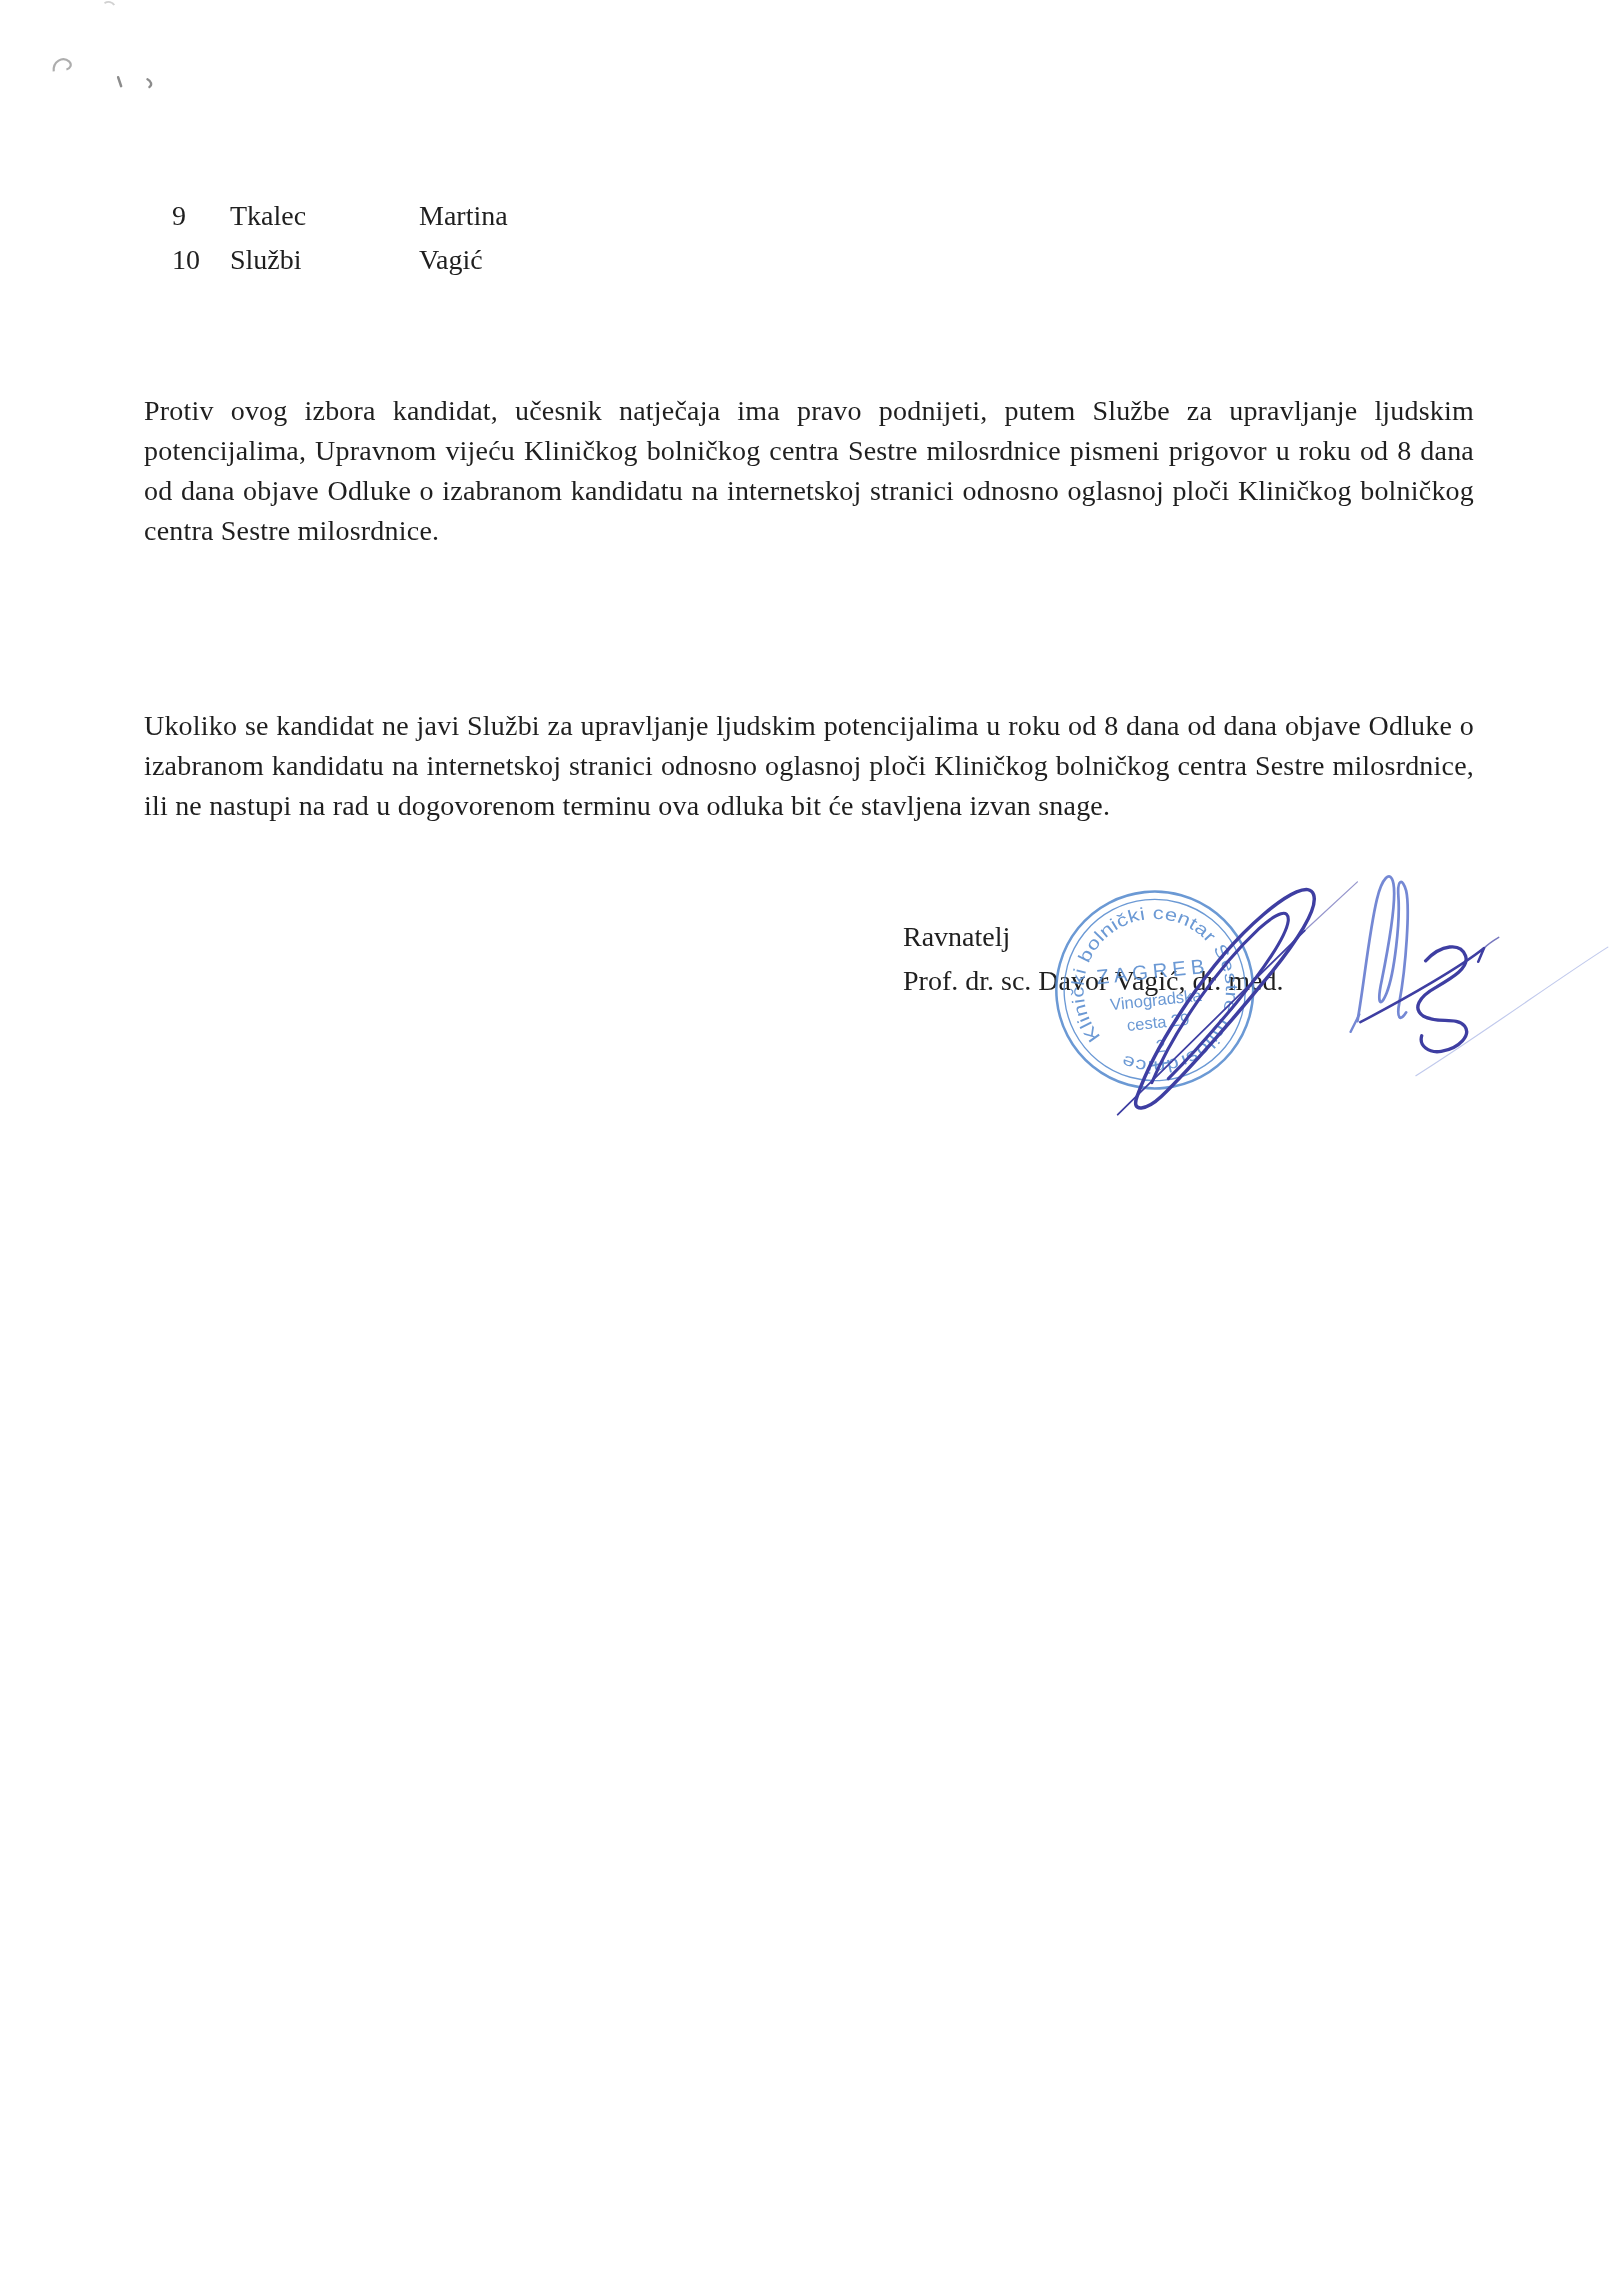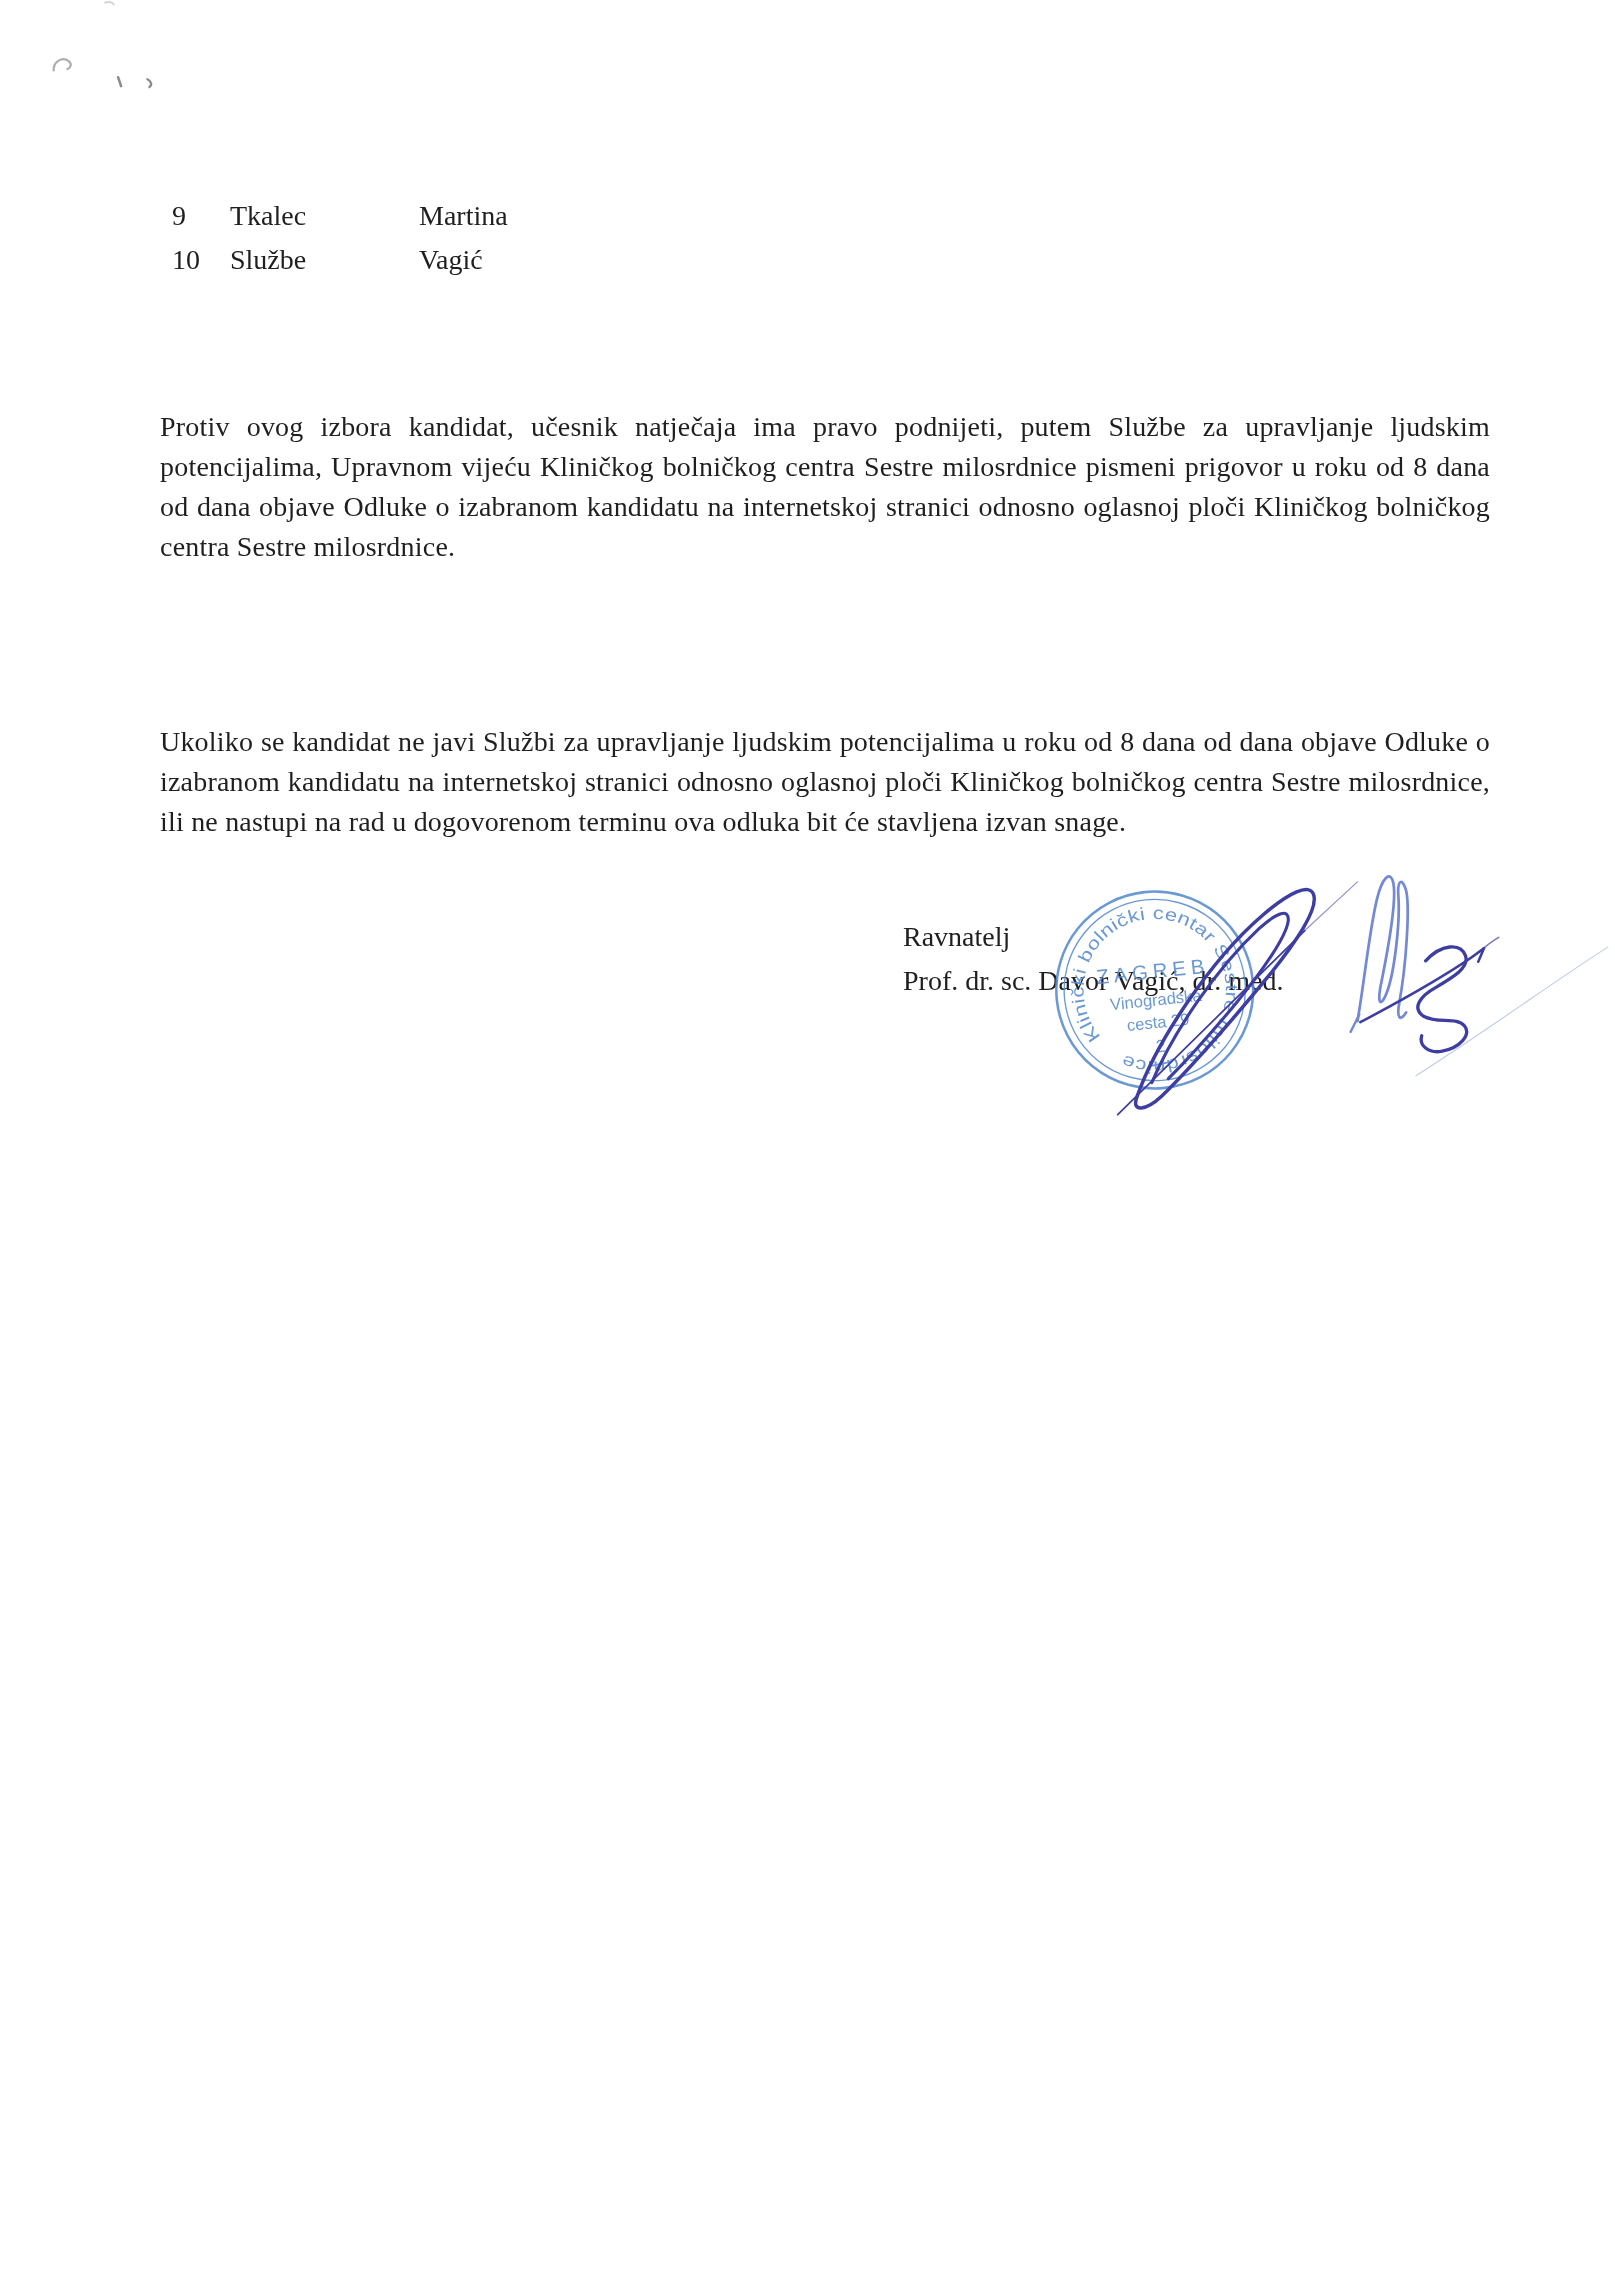--- a/index.html
+++ b/index.html
@@ -13,21 +13,21 @@
   }
   .cand-list{
     position:absolute;left:172px;top:194px;
     font-size:28px;line-height:44px;
   }
   .cand-row{display:flex;}
   .cand-num{width:58px;}
   .cand-sur{width:189px;}
   .body-par{
     position:absolute;left:144px;width:1330px;
-    margin:16px;
+    margin:0;
     font-size:28px;line-height:40px;
     text-align:justify;
     letter-spacing:0.2px;
   }
   .par1{top:391px;}
   .par2{top:578px;}
   .par3{top:706px;}
   .sig-block{
     position:absolute;left:903px;top:915px;
     font-size:28px;line-height:44px;
@@ -48,21 +48,21 @@
   </svg>
 
   <div class="cand-list">
     <div class="cand-row">
       <span class="cand-num">9</span>
       <span class="cand-sur">Tkalec</span>
       <span class="cand-first">Martina</span>
     </div>
     <div class="cand-row">
       <span class="cand-num">10</span>
-      <span class="cand-sur">Službe</span>
+      <span class="cand-sur">Službi</span>
       <span class="cand-first">Vagić</span>
     </div>
   </div>
 
   <p class="body-par par1">Protiv ovog izbora kandidat, učesnik natječaja ima pravo podnijeti, putem Službe za upravljanje ljudskim potencijalima, Upravnom vijeću Kliničkog bolničkog centra Sestre milosrdnice pismeni prigovor u roku od 8 dana od dana objave Odluke o izabranom kandidatu na internetskoj stranici odnosno oglasnoj ploči Kliničkog bolničkog centra Sestre milosrdnice.</p>
   <p class="body-par par3">Ukoliko se kandidat ne javi Službi za upravljanje ljudskim potencijalima u roku od 8 dana od dana objave Odluke o izabranom kandidatu na internetskoj stranici odnosno oglasnoj ploči Kliničkog bolničkog centra Sestre milosrdnice, ili ne nastupi na rad u dogovorenom terminu ova odluka bit će stavljena izvan snage.</p>
 
   <div class="sig-block">
     <div>Ravnatelj</div>
     <div>Prof. dr. sc. Davor Vagić, dr. med.</div>

